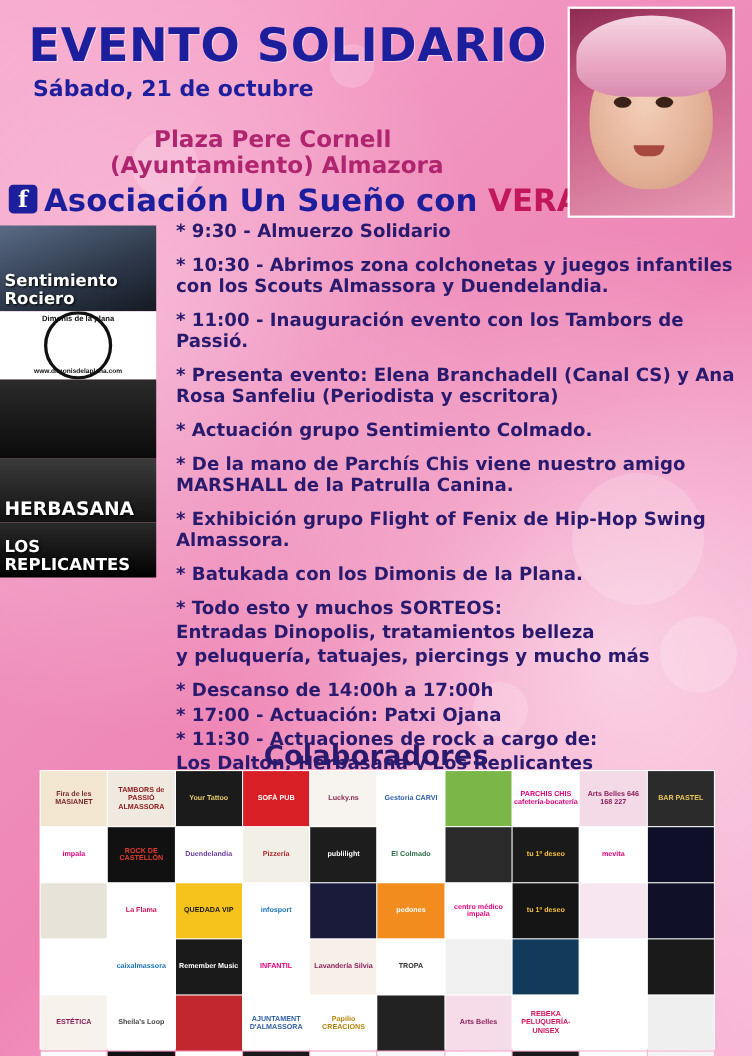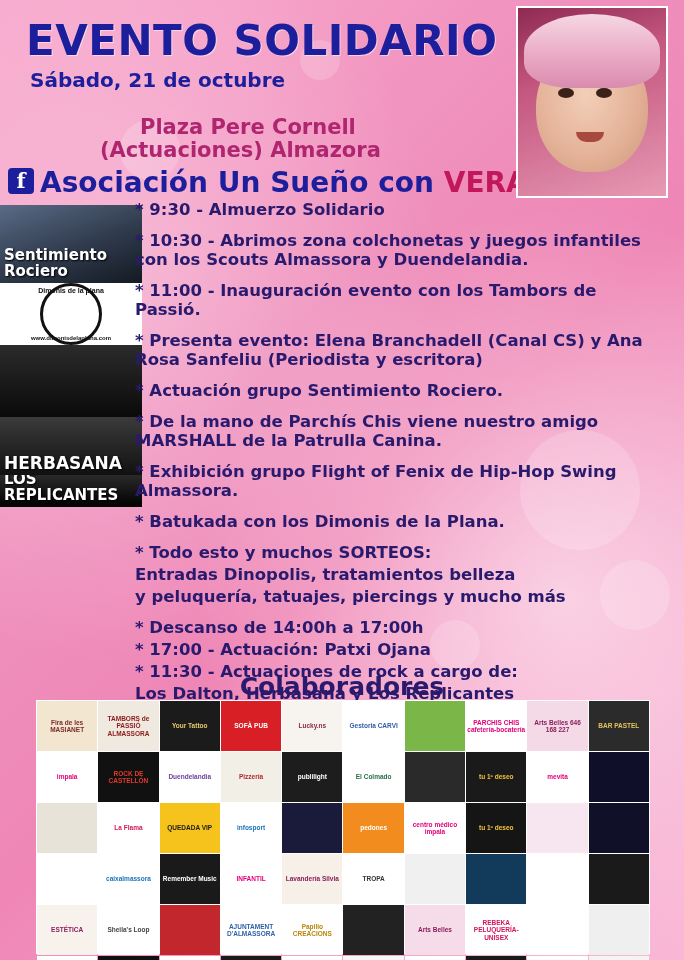--- a/index.html
+++ b/index.html
@@ -205,27 +205,27 @@
     position: absolute;
     left: 6px; top: 18px;
     font-size: 22px;
     font-weight: bold;
     color: #fff;
     font-family: "DejaVu Serif", serif;
     letter-spacing: 1px;
   }
   .b6 { height: 58px; background: linear-gradient(180deg,#3b3b3b 0%, #111 100%); }
   .b6 .band-label { font-size: 17px; }
-  .b7 { height: 32px; background: linear-gradient(180deg,#2a2a2a 0%, #000 100%); }
+  .b7 { height: 50px; background: linear-gradient(180deg,#2a2a2a 0%, #000 100%); }
   .b7 .band-label { font-size: 15px; }
 
   
   .program {
     position: absolute;
-    left: 135px;
+    left: 160px;
     top: 200px;
     width: 524px;
   }
   .item {
     color: #2a1a6e;
     font-size: 16.5px;
     font-weight: bold;
     line-height: 19px;
     font-family: "DejaVu Sans", sans-serif;
     margin-bottom: 12px;
@@ -279,21 +279,21 @@
   <div class="bokeh" style="left:120px;top:120px;width:60px;height:60px;"></div>
   <div class="bokeh" style="left:300px;top:40px;width:40px;height:40px;"></div>
   <div class="bokeh" style="left:520px;top:430px;width:120px;height:120px;"></div>
   <div class="bokeh" style="left:600px;top:560px;width:70px;height:70px;"></div>
   <div class="bokeh" style="left:430px;top:620px;width:50px;height:50px;"></div>
 
   <div class="header">
     <div class="title-main">EVENTO SOLIDARIO</div>
     <div class="title-date">Sábado, 21 de octubre</div>
     <div class="title-place1">Plaza Pere Cornell</div>
-    <div class="title-place2">(Actuaciones) Almazora</div>
+    <div class="title-place2">(Ayuntamiento) Almazora</div>
 
     <div class="fb-icon">f</div>
     <div class="assoc">
       <span>Asociación Un Sueño con </span><span class="vera">VERA</span>
     </div>
 
     <div class="photo">
       <div class="face"></div>
       <div class="scarf"></div>
       <div class="eye l"></div>
@@ -318,21 +318,21 @@
     <div class="band b7">
       <div class="band-label">LOS REPLICANTES</div>
     </div>
   </div>
 
   <div class="program">
     <div class="item">* 9:30 - Almuerzo Solidario</div>
     <div class="item">* 10:30  - Abrimos zona colchonetas y juegos infantiles con los Scouts Almassora y Duendelandia.</div>
     <div class="item">* 11:00 - Inauguración evento con los Tambors de Passió.</div>
     <div class="item">* Presenta evento: Elena Branchadell (Canal CS) y Ana Rosa Sanfeliu (Periodista y escritora)</div>
-    <div class="item">* Actuación grupo Sentimiento Rociero.</div>
+    <div class="item">* Actuación grupo Sentimiento Colmado.</div>
     <div class="item">* De la mano de Parchís Chis viene nuestro amigo MARSHALL de la Patrulla Canina.</div>
     <div class="item">* Exhibición grupo Flight of Fenix de Hip-Hop Swing Almassora.</div>
     <div class="item">* Batukada con los Dimonis de la Plana.</div>
 
     <div class="item tight">* Todo esto y muchos SORTEOS:</div>
     <div class="item tight ul">Entradas Dinopolis, tratamientos belleza</div>
     <div class="item ul">y peluquería, tatuajes, piercings y mucho más</div>
 
     <div class="item tight">* Descanso de 14:00h a 17:00h</div>
     <div class="item tight">* 17:00 - Actuación: Patxi Ojana</div>

